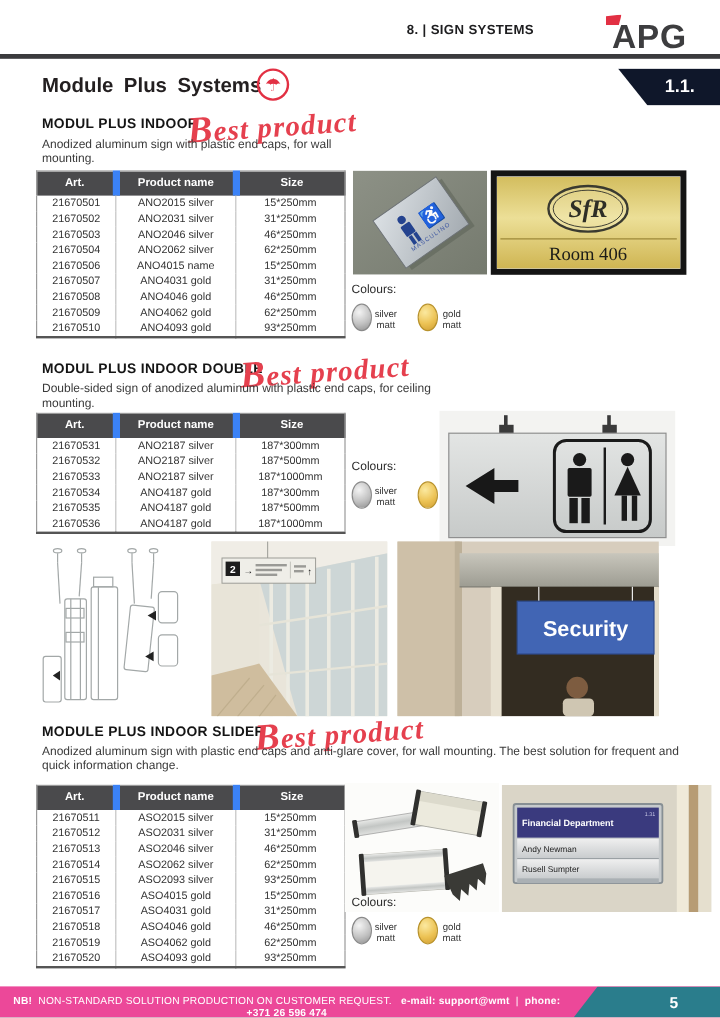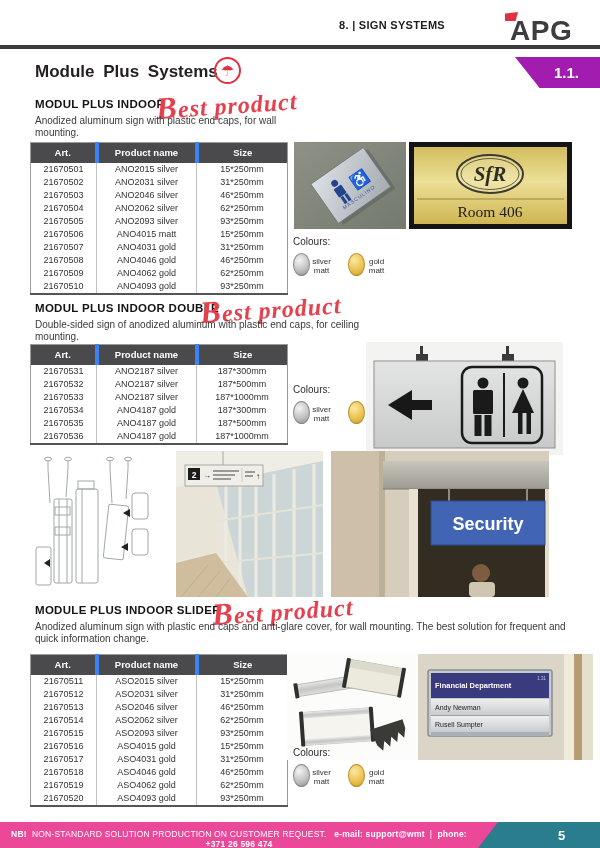--- a/index.html
+++ b/index.html
@@ -12,34 +12,34 @@
   .logo { position:absolute; top:12px; left:505px; width:72px; height:30px; }
   .logo-mark { position:absolute; top:0; left:0; width:13px; height:9px; background:#e23043;
                clip-path:polygon(0 18%, 100% 0, 82% 100%, 0 100%); }
   .logo-text { position:absolute; top:3px; left:5px; font-size:28px; font-weight:bold; color:#3d3d3f; letter-spacing:.5px; }
   .hdr-rule { position:absolute; top:45px; left:0; width:600px; height:4px; background:#3b3b3d; }
 
   .page-title { position:absolute; top:62px; left:35px; font-size:17px; font-weight:bold; color:#231f20; word-spacing:4px; }
   .umbrella { position:absolute; top:57px; left:214px; width:27px; height:27px; border:2px solid #e23043;
               border-radius:50%; display:flex; align-items:center; justify-content:center;
               color:#e23043; font-size:15px; }
-  .chapter-badge { position:absolute; top:57px; left:515px; width:85px; height:31px; background:#a21caf;
+  .chapter-badge { position:absolute; top:57px; left:515px; width:85px; height:31px; background:#0f172a;
               clip-path:polygon(0 0,100% 0,100% 100%,29% 100%); color:#fff; font-weight:bold; font-size:15px;
               display:flex; align-items:center; justify-content:center; padding-left:18px; }
 
   .sec-head { position:absolute; font-size:11.5px; font-weight:bold; color:#141414; letter-spacing:.3px; }
   .script { position:absolute; font-family:"Liberation Serif", serif; font-style:italic; font-weight:bold;
             color:#e5404e; font-size:24px; transform:rotate(-4deg); letter-spacing:1px; }
   .script::first-letter { font-size:31px; }
   .sec-desc { position:absolute; font-size:10px; color:#3a3a3a; line-height:12px; }
 
   table.data-table { position:absolute; border-collapse:collapse; table-layout:fixed; width:257px;
             background:#fff; border:1px solid #9a9a9a; border-bottom:2px solid #555; }
   table.data-table th { background:#4a4a4c; color:#fff; font-size:9.5px; font-weight:bold; height:20px;
-            border-right:4px solid #3b82f6; }
+            border-right:6px solid #3b82f6; }
   table.data-table td { font-size:9px; color:#333; text-align:center; height:13px; line-height:13px;
             border-right:1px solid #c2c2c2; white-space:nowrap; overflow:hidden; }
   table.data-table th:last-child, table.data-table td:last-child { border-right:none; }
   table.data-table col.c1 { width:66px; } table.data-table col.c2 { width:100px; } table.data-table col.c3 { width:91px; }
 
   .colours { position:absolute; width:120px; }
   .colours-label { font-size:10px; color:#2c2c2c; margin-bottom:6px; }
   .swatches { display:flex; gap:15px; }
   .swatch { width:40px; display:flex; flex-direction:row; align-items:center; }
   .swatch-circle { width:23px; height:23px; border-radius:50%; }
@@ -107,27 +107,22 @@
           <td>21670503</td>
           <td>ANO2046 silver</td>
           <td>46*250mm</td>
         </tr>
         <tr>
           <td>21670504</td>
           <td>ANO2062 silver</td>
           <td>62*250mm</td>
         </tr>
         <tr>
-          <td>21670505</td>
-          <td>ANO2093 silver</td>
-          <td>93*250mm</td>
-        </tr>
-        <tr>
           <td>21670506</td>
-          <td>ANO4015 matt</td>
+          <td>ANO4015 name</td>
           <td>15*250mm</td>
         </tr>
         <tr>
           <td>21670507</td>
           <td>ANO4031 gold</td>
           <td>31*250mm</td>
         </tr>
         <tr>
           <td>21670508</td>
           <td>ANO4046 gold</td>

